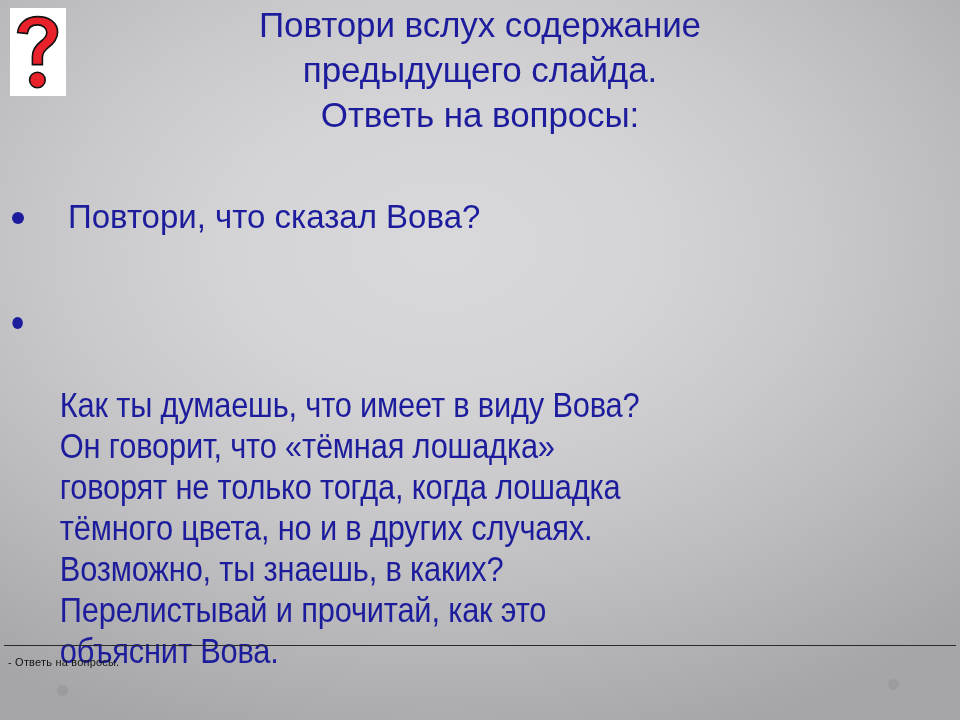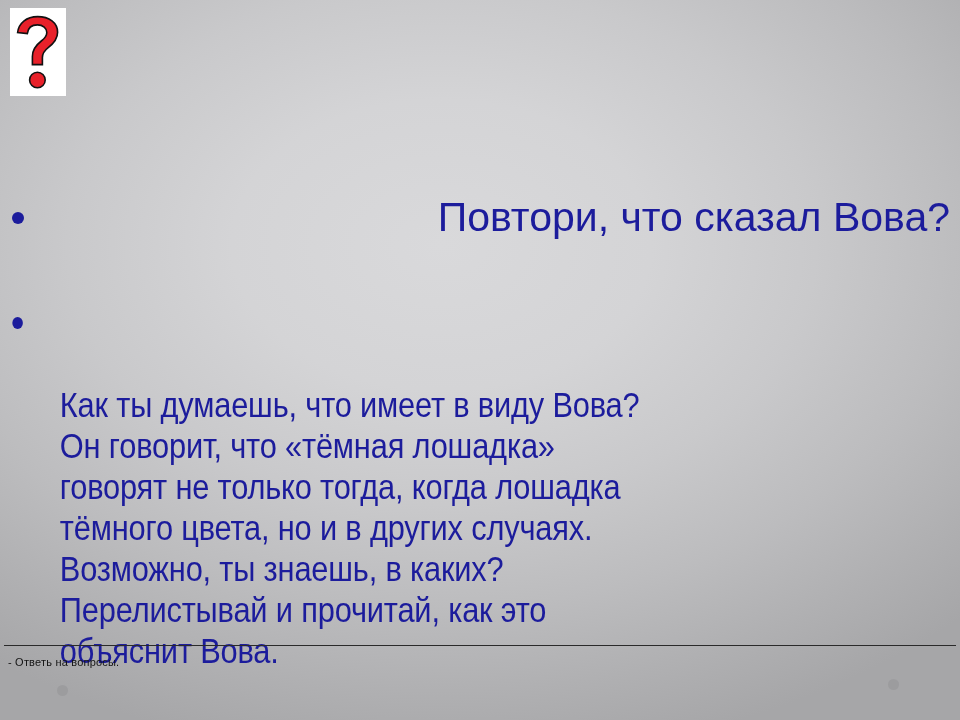--- a/index.html
+++ b/index.html
@@ -83,24 +83,23 @@
     position: absolute;
     left: 12px;
     width: 12px;
     height: 12px;
     border-radius: 50%;
     background: #1c1c9c;
   }
 
   
   #bullet-1 {
-    font-size: 41px;
+    font-size: 33px;
     line-height: 42px;
     letter-spacing: 0px;
-    text-align: right;
   }
   #bullet-1 .bullet-dot { top: 16px; }
 
   #bullet-gap { height: 64px; }
 
   
   #bullet-2 {
     font-size: 35px;
     line-height: 41px;
     letter-spacing: -0.2px;
@@ -163,20 +162,23 @@
                  L 26.4 49.6
                  L 26.4 42.6
                  C 26.4 38.3, 28.0 35.8, 32.2 32.6
                  C 38.5 27.8, 41.6 23.6, 41.6 17.2
                  C 41.6 7.9, 33.3 1.6, 21.6 1.6 Z"></path>
         <circle cx="21.4" cy="65.0" r="7.8"></circle>
       </g>
     </svg>
   </div>
 
+  <div id="title-block">Повтори вслух содержание
+предыдущего слайда.
+Ответь на вопросы:</div>
 
   <div id="body-block">
 
     <div class="bullet-row" id="bullet-1">
       <span class="bullet-dot"></span>
       <span>Повтори, что сказал Вова?</span>
     </div>
 
     <div id="bullet-gap"></div>
 

